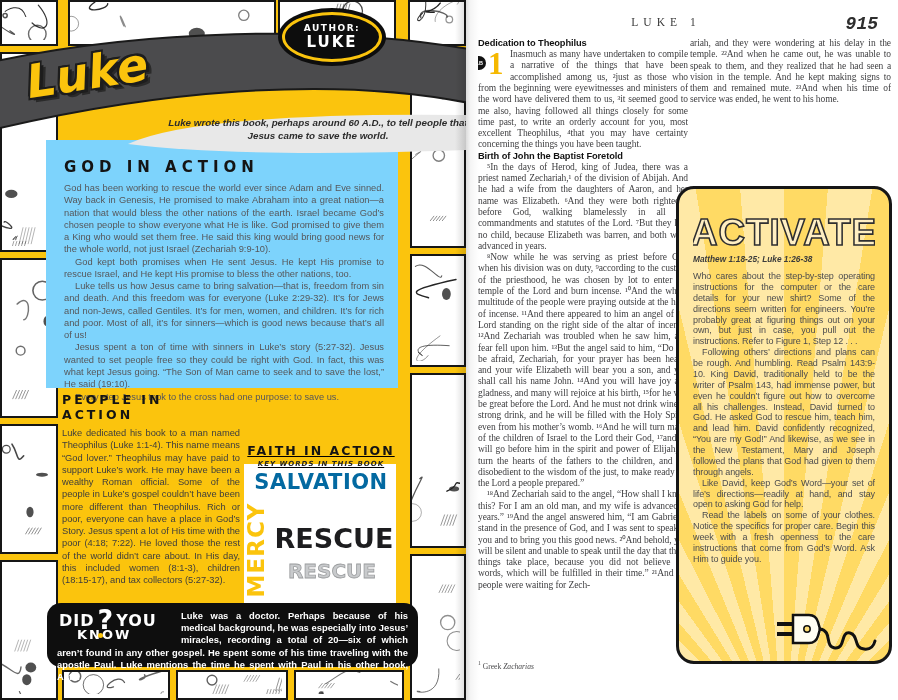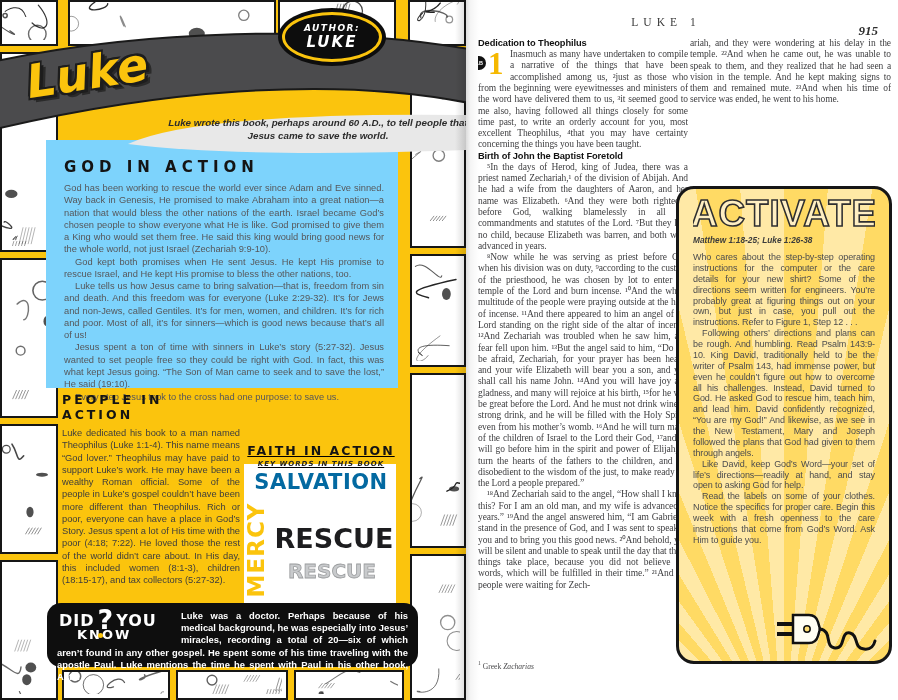--- a/index.html
+++ b/index.html
@@ -8,21 +8,21 @@
           font-family:"Liberation Sans",sans-serif;}
   
   .left-page{position:absolute;left:0;top:0;width:466px;height:700px;background:#FBC40D;overflow:hidden;}
   .art{position:absolute;background:#fff;border:2px solid #161616;overflow:hidden;}
   .banner-svg{position:absolute;left:0;top:0;width:466px;height:150px;z-index:3;}
   .luke-title{position:absolute;left:26px;top:46px;z-index:4;transform:rotate(-9deg);
     font-family:"DejaVu Sans",sans-serif;font-style:italic;font-weight:bold;font-size:46px;color:#FBC40D;
     text-shadow:-2px -2px 0 #1d1d1d,2px -2px 0 #1d1d1d,-2px 2px 0 #1d1d1d,3px 3px 0 #1d1d1d,5px 5px 0 #2a2a2a;}
   .author-bubble{position:absolute;left:282px;top:12px;width:100px;height:50px;z-index:4;background:#0d0d0d;
     border:3px solid #FBC40D;box-shadow:0 0 0 4px #0d0d0d;border-radius:50%;display:flex;flex-direction:column;
-    align-items:center;justify-content:center;color:#fff;font-family:"DejaVu Sans",sans-serif;font-style:italic;}
+    align-items:center;justify-content:center;color:#fff;font-family:"DejaVu Sans",sans-serif;}
   .author-label{font-size:9px;font-weight:bold;letter-spacing:1.5px;}
   .author-name{font-size:15px;font-weight:bold;letter-spacing:2px;}
   .intro-swoosh{position:absolute;left:128px;top:106px;width:338px;height:52px;z-index:3;}
   .intro-text{position:absolute;left:168px;top:116px;width:300px;z-index:4;font-style:italic;font-weight:bold;
     font-size:9.8px;line-height:1.35;color:#2c2c2c;text-align:center;}
   .white-card{position:absolute;left:46px;top:140px;width:352px;height:248px;background:#7dd3fc;z-index:2;
     padding:18px 14px 0 18px;}
   .h-comic{font-family:"DejaVu Sans",sans-serif;font-weight:bold;color:#141414;letter-spacing:5px;font-size:15px;}
   .body-sans{font-size:9.3px;line-height:1.32;color:#56575a;text-align:justify;}
   .white-card p{margin:0 0 0 0;}
@@ -53,21 +53,21 @@
   .dyk-know{font-size:13px;letter-spacing:2px;margin:-4px 0 0 18px;}
   .dyk-dot{position:absolute;left:39px;top:22px;width:5px;height:5px;border-radius:50%;background:#FBC40D;}
   .dyk-text{font-size:9.4px;font-weight:bold;line-height:1.3;text-align:justify;}
   
   .right-page{position:absolute;left:466px;top:0;width:432px;height:700px;background:#fff;}
   .gutter{position:absolute;left:455px;top:0;width:24px;height:700px;z-index:6;pointer-events:none;
     background:linear-gradient(90deg,rgba(0,0,0,0) 0%,rgba(0,0,0,.14) 45%,rgba(0,0,0,.04) 65%,rgba(0,0,0,0) 100%);}
   .rp-header-title{position:absolute;left:110px;top:16px;width:180px;text-align:center;
     font-family:"Liberation Serif",serif;font-size:11.5px;letter-spacing:5px;color:#3a3a3a;}
   .rp-page-num{position:absolute;left:360px;top:14px;width:52px;text-align:right;
-    font-family:Liberation Serif, serif;font-style:italic;font-weight:bold;font-size:13px;color:#2e2e2e;margin-top:9px;}
+    font-family:Liberation Mono, monospace;font-style:italic;font-weight:bold;font-size:18px;color:#2e2e2e;}
   .scripture{font-family:"Liberation Serif",serif;font-size:9.5px;line-height:1.19;color:#3e3e40;
     text-align:justify;letter-spacing:-.1px;}
   .scripture p{margin:0;}
   .scripture p.ind{text-indent:9px;}
   .sec-head{font-family:"Liberation Sans",sans-serif;font-weight:bold;font-size:9.3px;color:#121212;
     margin:0 0 3px 0;letter-spacing:-.1px;}
   .col1{position:absolute;left:12px;top:38px;width:210px;height:618px;overflow:hidden;}
   .col2{position:absolute;left:224px;top:38px;width:201px;height:150px;overflow:hidden;}
   .ch1-para{position:relative;}
   .chapter-num{float:left;width:18px;font-family:"Liberation Serif",serif;font-weight:bold;font-size:31px;
@@ -76,21 +76,21 @@
     color:#fff;font-family:"Liberation Sans",sans-serif;font-weight:bold;font-size:5.5px;display:flex;
     align-items:center;justify-content:center;letter-spacing:.3px;}
   .bh-gap{margin-top:7px;}
   .footnote{position:absolute;left:12px;top:660px;width:210px;font-family:"Liberation Serif",serif;
     font-size:7.6px;color:#4a4a4c;}
   .footnote .fn-marker{vertical-align:super;font-size:5.5px;}
   .footnote .fn-term{font-style:italic;}
   .activate{position:absolute;left:210px;top:186px;width:216px;height:478px;border:3px solid #161616;
     border-radius:18px;background-color:#FFDD72;
     background-image:repeating-conic-gradient(from -90deg at 50% 118%,#FFDA64 0deg 4.5deg,#FFE9A6 4.5deg 9deg);
-    padding:1px 14px 0 14px;overflow:hidden;z-index:4;}
+    padding:20px 14px 0 14px;overflow:hidden;z-index:4;}
   .activate-title-svg{display:block;width:100%;height:44px;}
   .act-head{font-family:"Liberation Sans",sans-serif;font-weight:bold;font-size:10px;color:#141414;margin-top:4px;}
   .act-ref{font-family:"Liberation Sans",sans-serif;font-style:italic;font-weight:bold;font-size:8.3px;
     color:#3c3c3c;margin:1px 0 7px 0;}
   .act-body p{margin:0;font-size:9px;line-height:1.21;color:#4c4c4e;text-align:justify;letter-spacing:-.1px;}
   .act-body p + p{text-indent:9px;}
   .plug{position:absolute;right:8px;bottom:6px;}
 </style>
 </head>
 <body>

